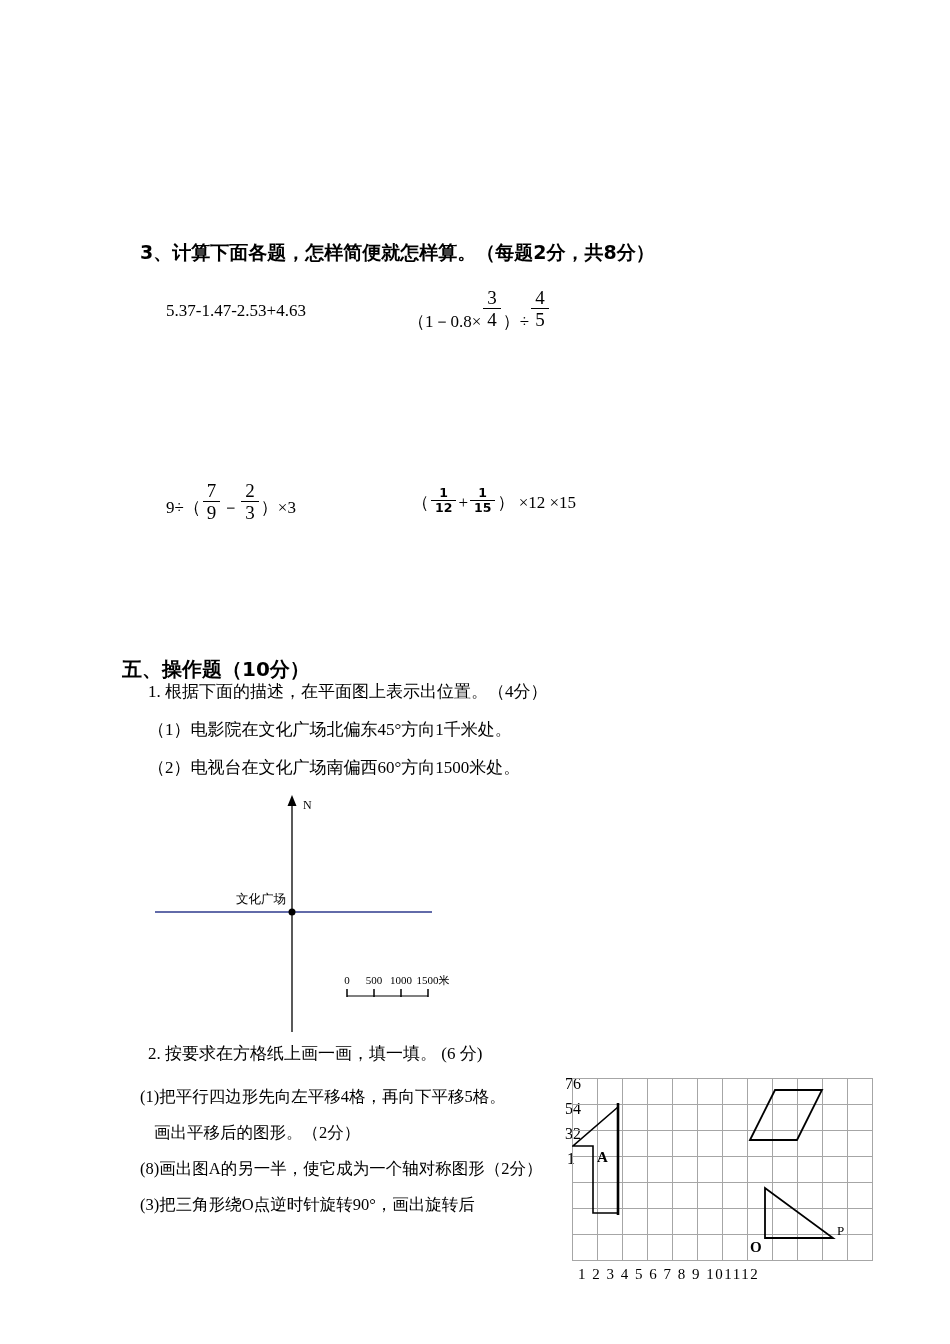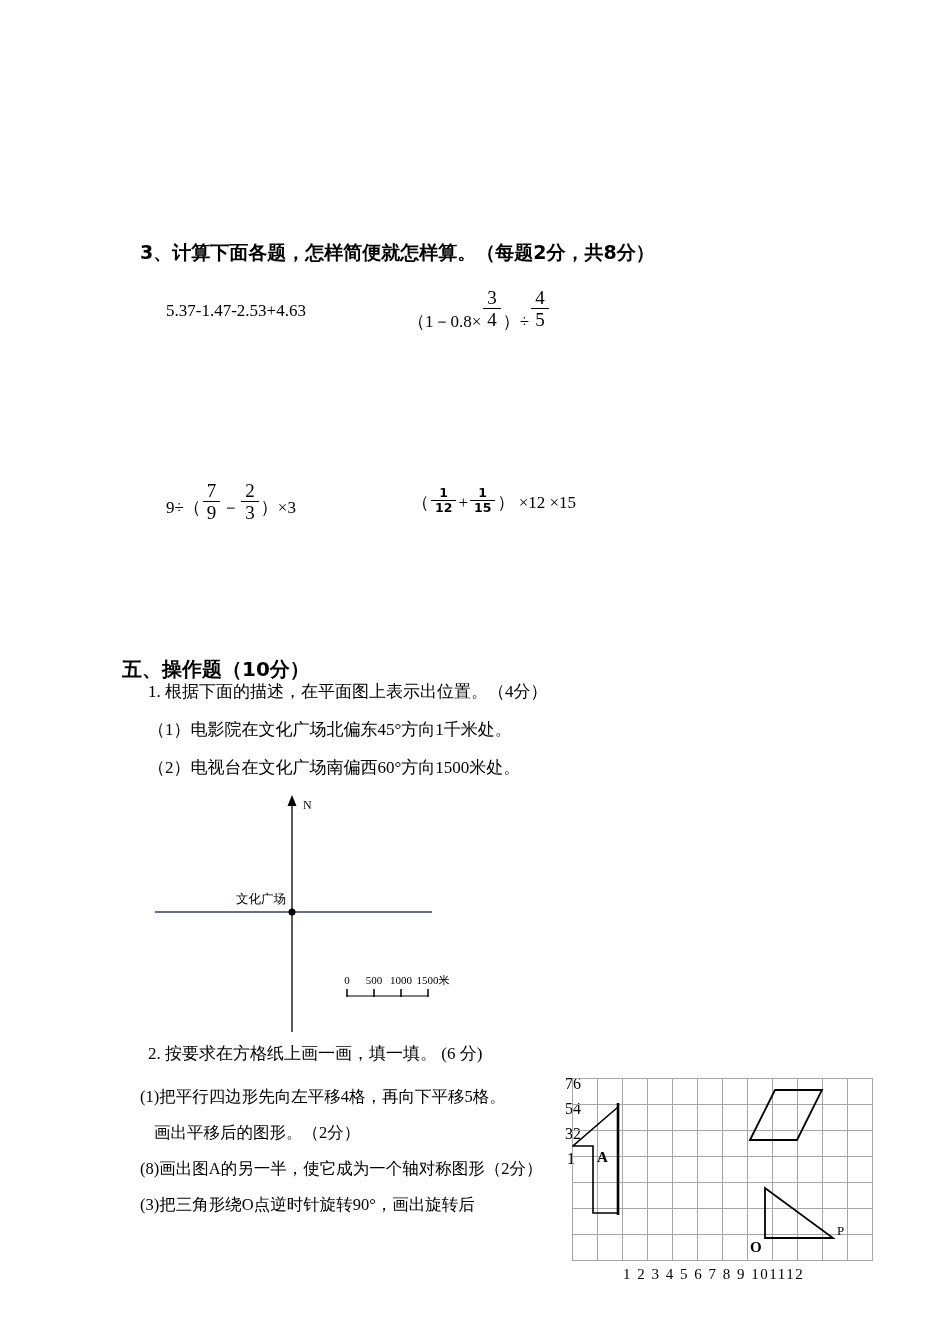--- a/index.html
+++ b/index.html
@@ -26,21 +26,21 @@
     font-family:"DejaVu Sans","Liberation Sans",sans-serif;
   }
   .gridpaper{
     position:absolute;left:572px;top:1078px;width:301px;height:183px;
     background-image:
       linear-gradient(to right,#a6a6a6 1px,transparent 1px),
       linear-gradient(to bottom,#a6a6a6 1px,transparent 1px);
     background-size:25px 26px;
   }
   .ylab{position:absolute;left:565px;font-size:16px;line-height:1;white-space:nowrap;}
-  .xlab{position:absolute;left:578px;top:1266px;font-size:15px;letter-spacing:1.5px;white-space:nowrap;margin-left:45px;}
+  .xlab{position:absolute;left:578px;top:1266px;font-size:15px;letter-spacing:1.5px;white-space:nowrap;}
   svg text{font-family:"Liberation Serif","DejaVu Serif",serif;}
 </style>
 </head>
 <body>
 
 <div class="page">
 
   <div class="abs h-bold" style="left:140px;top:240px;">3、计算下面各题，怎样简便就怎样算。（每题2分，共8分）</div>
 
   <div class="abs expr" style="left:166px;top:301px;text-align:center;">5.37-1.47-2.53+4.63</div>

